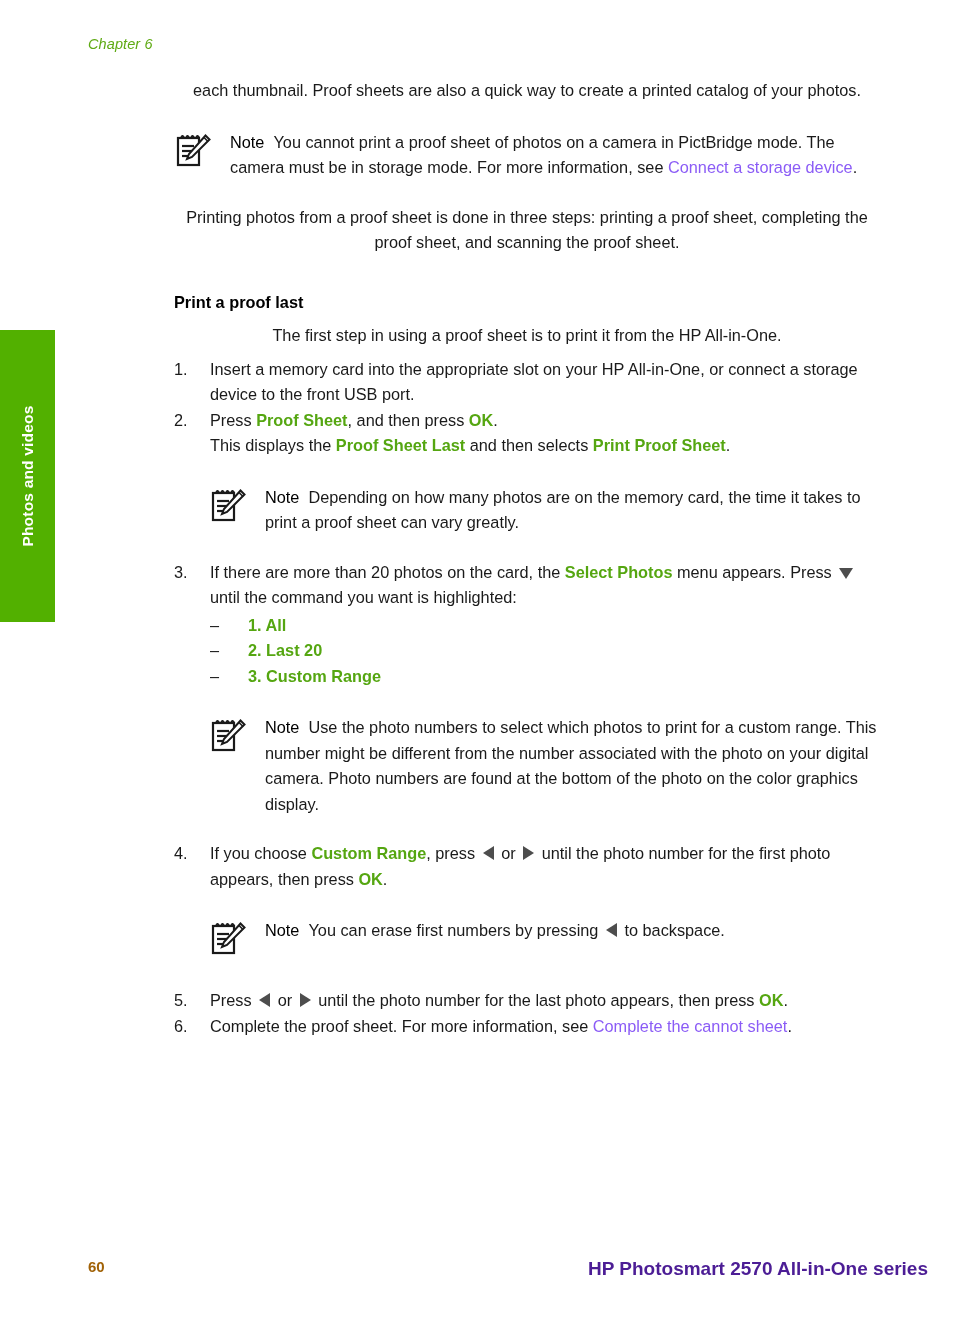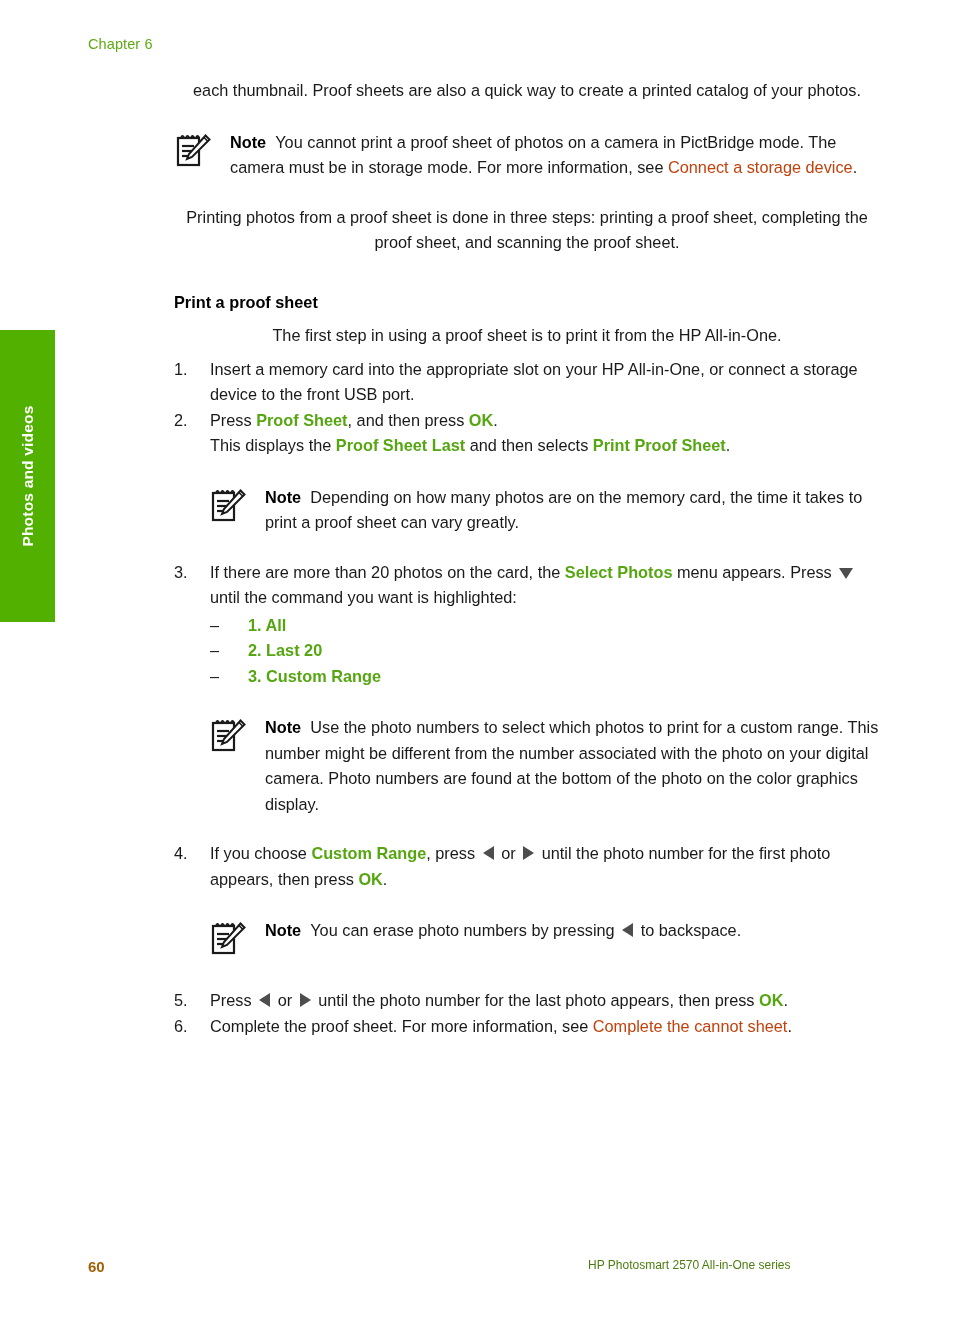--- a/index.html
+++ b/index.html
@@ -20,20 +20,21 @@
   }
 
   
   .chapter-label {
     position: absolute;
     left: 88px;
     top: 36px;
     font-size: 14.5px;
     color: #5faa14;
     letter-spacing: 0.1px;
+    font-style: italic;
   }
 
   
   .side-tab {
     position: absolute;
     left: 0;
     top: 330px;
     width: 55px;
     height: 292px;
     background: #52b000;
@@ -73,21 +74,21 @@
 
   h3.section-heading {
     margin: 0;
     font-size: 16.3px;
     font-weight: bold;
     line-height: 25.5px;
     color: #000000;
   }
 
   .kw { color: #55a611; font-weight: bold; }
-  .lnk { color: #c2410c; }
+  .lnk { color: #8b5cf6; }
 
   
   .note {
     display: flex;
     align-items: flex-start;
   }
   .note.indent-1 { margin-left: 0px; }
   .note.indent-2 { margin-left: 35px; }
   .note-icon {
     flex: 0 0 auto;
@@ -96,21 +97,21 @@
     margin-right: 16px;
     margin-top: 2px;
   }
   .note-body {
     font-size: 16.3px;
     line-height: 25.5px;
     color: #1a1a1a;
     padding-top: 2px;
   }
   .note-word {
-    font-weight: bold;
+    font-weight: normal;
     color: #000000;
   }
 
   
   .steps { }
   .step {
     display: flex;
     align-items: flex-start;
     font-size: 16.3px;
     line-height: 25.5px;
@@ -171,23 +172,23 @@
     left: 88px;
     top: 1258px;
     font-size: 15px;
     font-weight: bold;
     color: #a16207;
   }
   .footer-product {
     position: absolute;
     left: 588px;
     top: 1258px;
-    font-size: 12px;
-    font-weight: normal;
-    color: #4d7c0f;
+    font-size: 19px;
+    font-weight: bold;
+    color: #4c1d95;
     white-space: nowrap;
   }
 </style>
 </head>
 <body>
 
 <div class="page">
 
   <div class="chapter-label">Chapter 6</div>
 
@@ -218,21 +219,21 @@
         <span class="note-word">Note</span>&nbsp;&nbsp;<span>You cannot print a proof sheet of photos on a camera in PictBridge mode. The camera must be in storage mode. For more information, see </span><span class="lnk">Connect a storage device</span><span>.</span>
       </div>
     </div>
 
     <div class="gap-24"></div>
 
     <p class="body-text">Printing photos from a proof sheet is done in three steps: printing a proof sheet, completing the proof sheet, and scanning the proof sheet.</p>
 
     <div class="gap-34"></div>
 
-    <h3 class="section-heading">Print a proof sheet</h3>
+    <h3 class="section-heading">Print a proof last</h3>
 
     <div class="gap-8"></div>
 
     <p class="body-text">The first step in using a proof sheet is to print it from the HP All-in-One.</p>
 
     <div class="gap-8"></div>
 
     <div class="steps">
 
       <div class="step">
@@ -339,21 +340,21 @@
         <line x1="8" y1="21" x2="20" y2="21" stroke="#1a1a1a" stroke-width="2.2"></line>
         <line x1="8" y1="26" x2="16" y2="26" stroke="#1a1a1a" stroke-width="2.2"></line>
         <path d="M7 8 q1.2 -4 3 -0.6" stroke="#1a1a1a" stroke-width="1.8" fill="none"></path>
         <path d="M12 8 q1.2 -4 3 -0.6" stroke="#1a1a1a" stroke-width="1.8" fill="none"></path>
         <path d="M17 8 q1.2 -4 3 -0.6" stroke="#1a1a1a" stroke-width="1.8" fill="none"></path>
         <path d="M22 8 q1.2 -4 3 -0.6" stroke="#1a1a1a" stroke-width="1.8" fill="none"></path>
         <path d="M31.5 5.5 L35.5 9.5 L18 27 L13 29 L15 24 Z" fill="#ffffff" stroke="#1a1a1a" stroke-width="2"></path>
         <line x1="30" y1="7.5" x2="34" y2="11.5" stroke="#1a1a1a" stroke-width="1.6"></line>
       </svg>
       <div class="note-body">
-        <span class="note-word">Note</span>&nbsp;&nbsp;<span>You can erase photo numbers by pressing </span><span class="arrow arrow-left"></span><span> to backspace.</span>
+        <span class="note-word">Note</span>&nbsp;&nbsp;<span>You can erase first numbers by pressing </span><span class="arrow arrow-left"></span><span> to backspace.</span>
       </div>
     </div>
 
     <div class="gap-30"></div>
 
     <div class="steps">
 
       <div class="step">
         <div class="step-num">5.</div>
         <div class="step-body">

